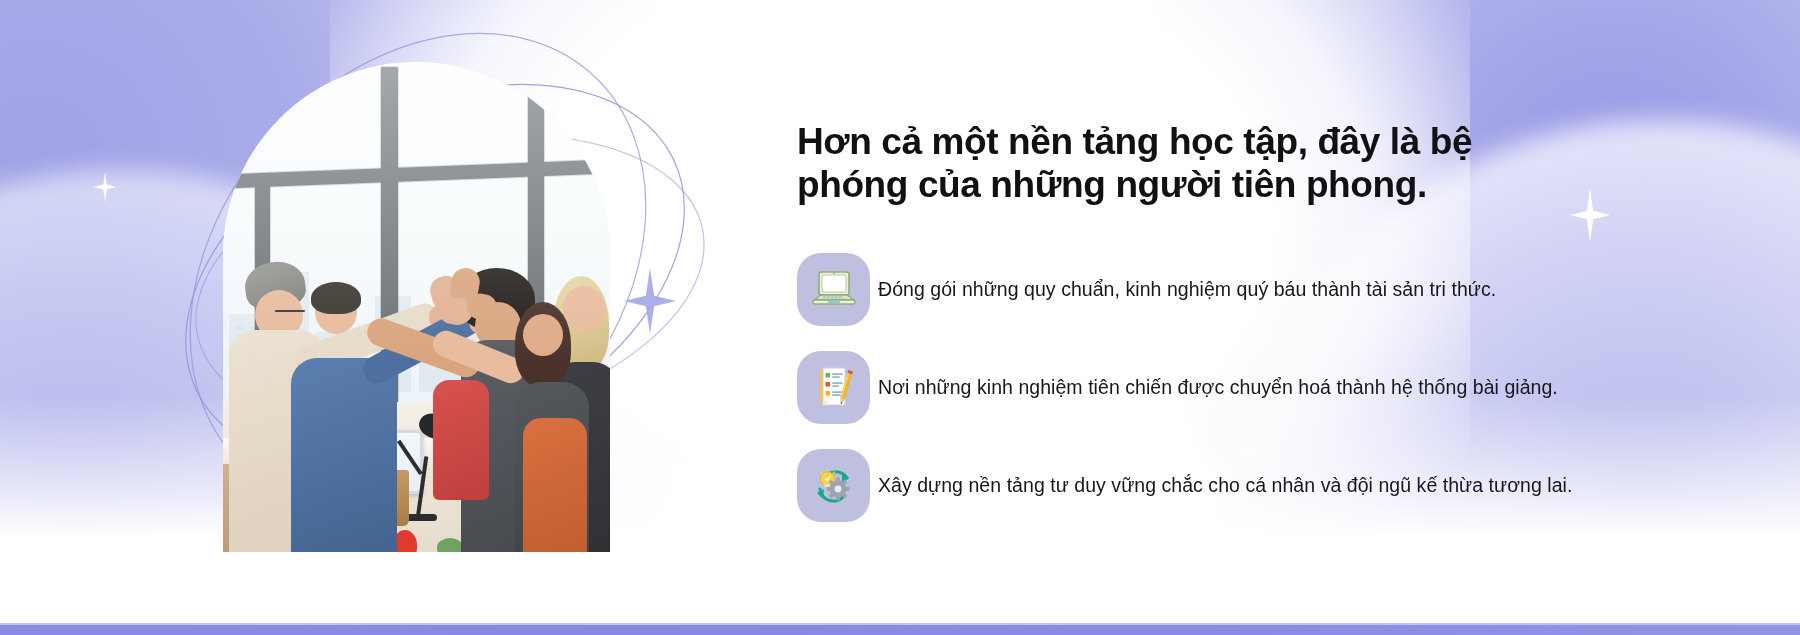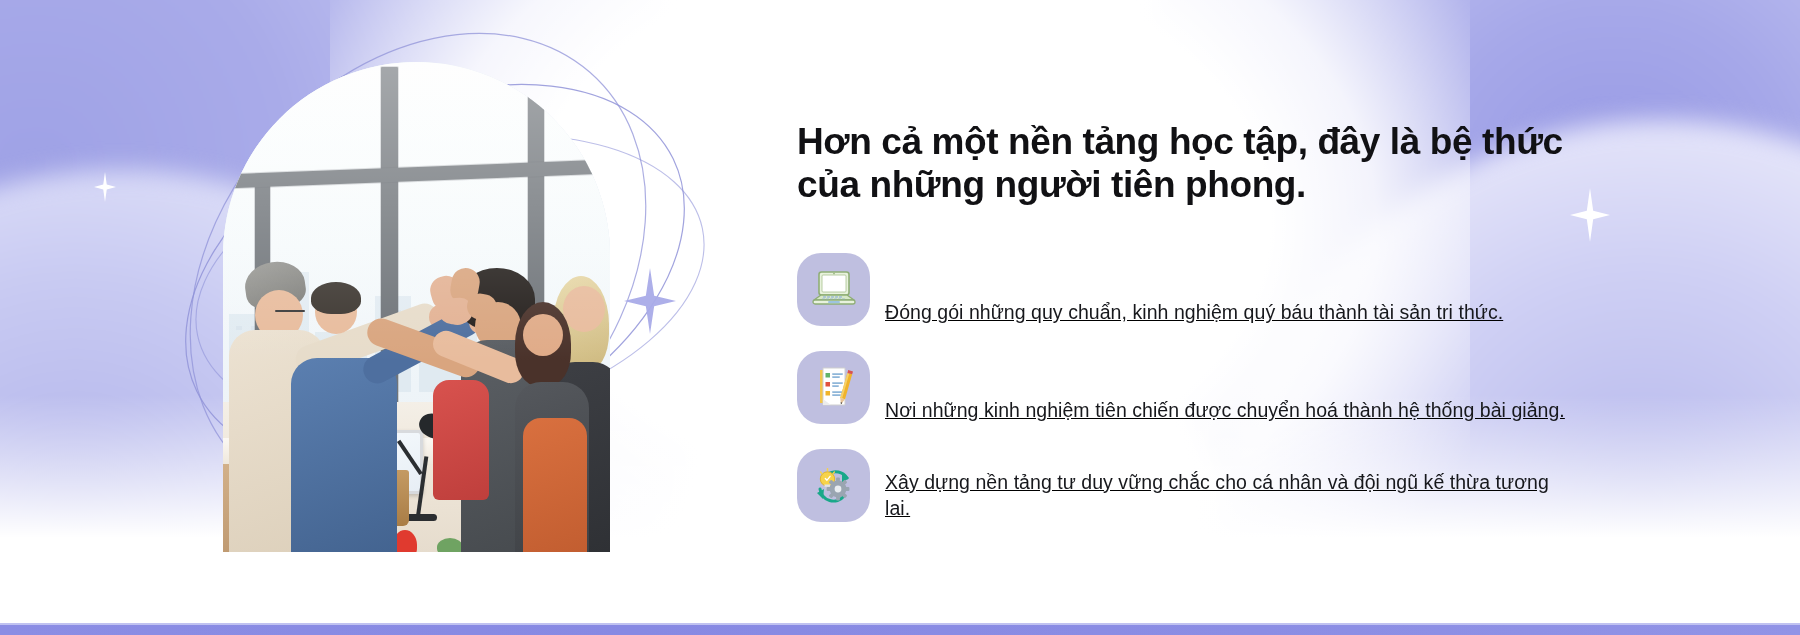--- a/index.html
+++ b/index.html
@@ -201,23 +201,22 @@
     line-height:1.17;
     font-weight:700;
     letter-spacing:-0.4px;
     color:#111114;
     margin-bottom:46px;
     max-width:775px;
   }
   .feature-list { display:flex; flex-direction:column; gap:25px; }
   .feature {
     display:flex;
-    align-items:flex-end;
-    gap:15px;
-    text-decoration:underline;
+    align-items:center;
+    gap:8px;
   }
   .feature-icon {
     flex:0 0 auto;
     width:73px; height:73px;
     border-radius:24px;
     background:#bfbfe0;
     display:flex; align-items:center; justify-content:center;
     position:relative;
   }
   .feature-text {
@@ -388,21 +387,21 @@
       <div class="hand" style="left:216px; top:236px; width:34px; height:26px; border-radius:13px; transform:rotate(-4deg);"></div>
       <div class="hand" style="left:244px; top:232px; width:30px; height:26px; border-radius:13px; transform:rotate(14deg); background:#d9a57f;"></div>
 
       <div class="photo-haze"></div>
     </div>
   </div>
 </div>
 
 <div class="content">
 
-  <h1 class="headline">Hơn cả một nền tảng học tập, đây là bệ thức của những người tiên phong.</h1>
+  <h1 class="headline">Hơn cả một nền tảng học tập, đây là bệ phóng của những người tiên phong.</h1>
 
   <div class="feature-list">
 
     <div class="feature">
       <div class="feature-icon">
         <svg width="46" height="40" viewBox="0 0 46 40">
           <rect x="8" y="3" width="30" height="23" rx="2.5" fill="#e8f2dd" stroke="#8fae76" stroke-width="1.6"></rect>
           <rect x="11" y="6" width="24" height="17" rx="1" fill="#ffffff" stroke="#a8c191" stroke-width="0.8"></rect>
           <circle cx="23" cy="4.6" r="0.8" fill="#8fae76"></circle>
           <path d="M3 31 L10 26 H36 L43 31 Z" fill="#d7e8c6" stroke="#8fae76" stroke-width="1.4" stroke-linejoin="round"></path>

